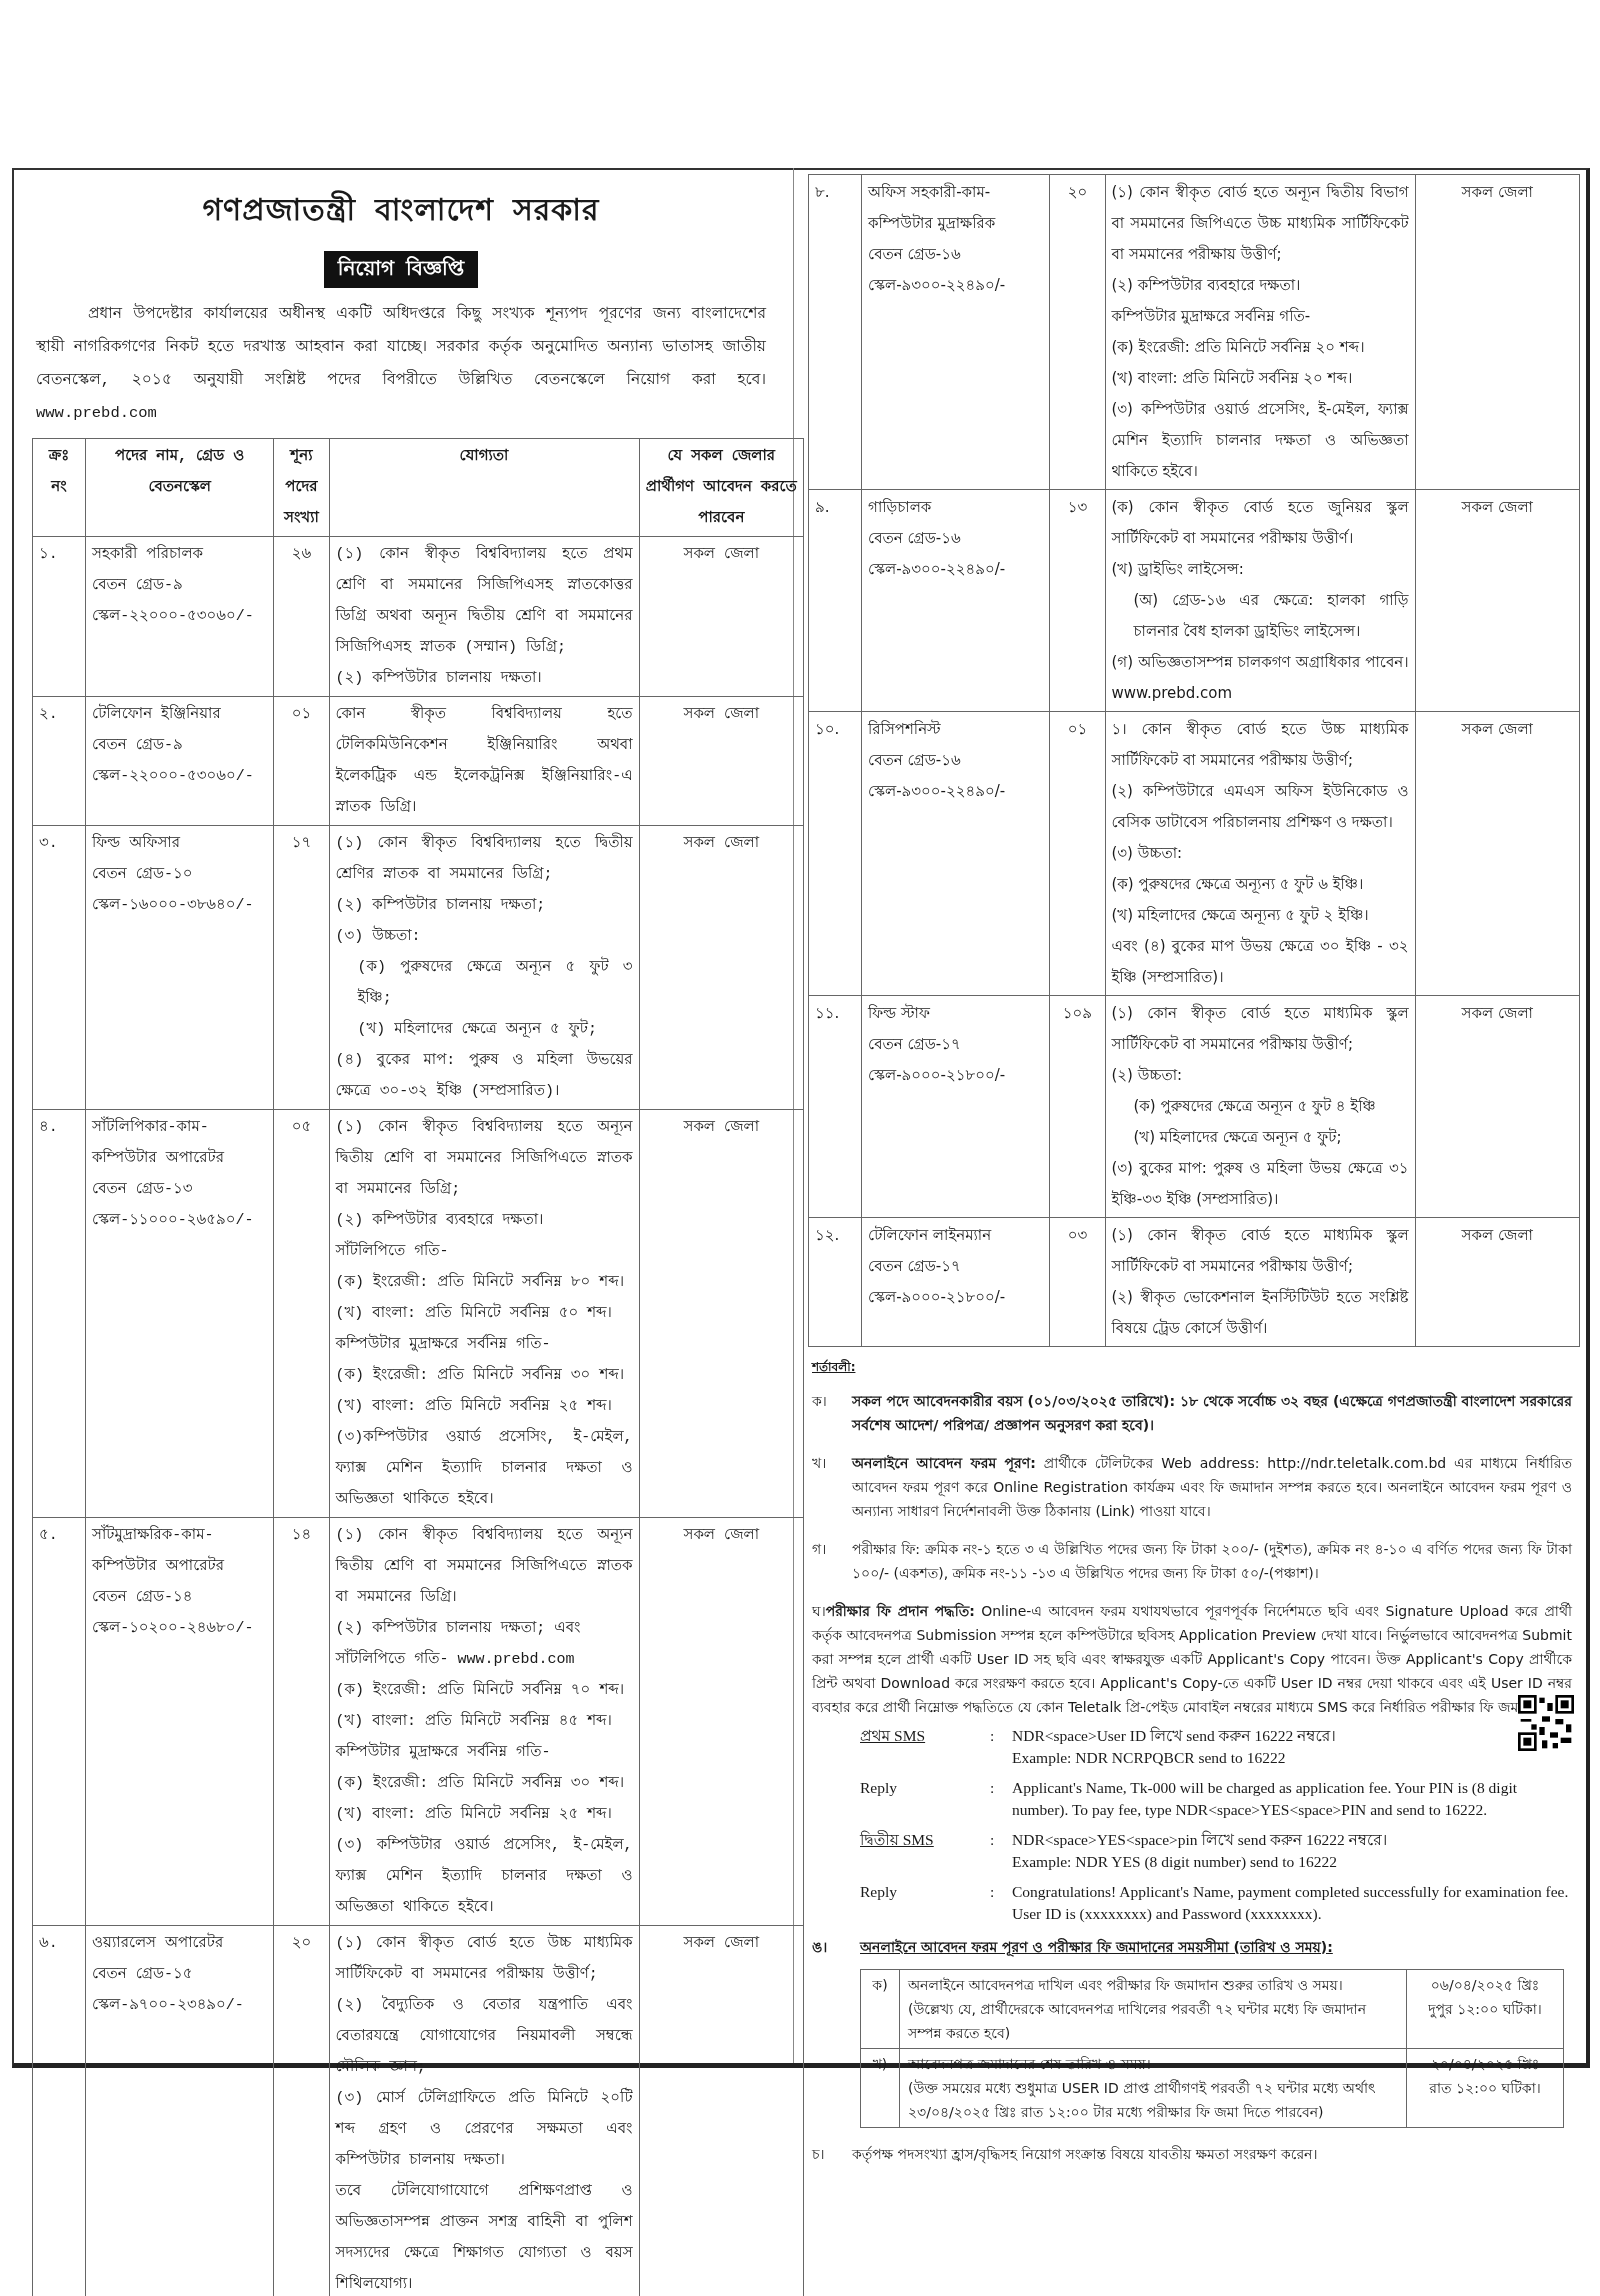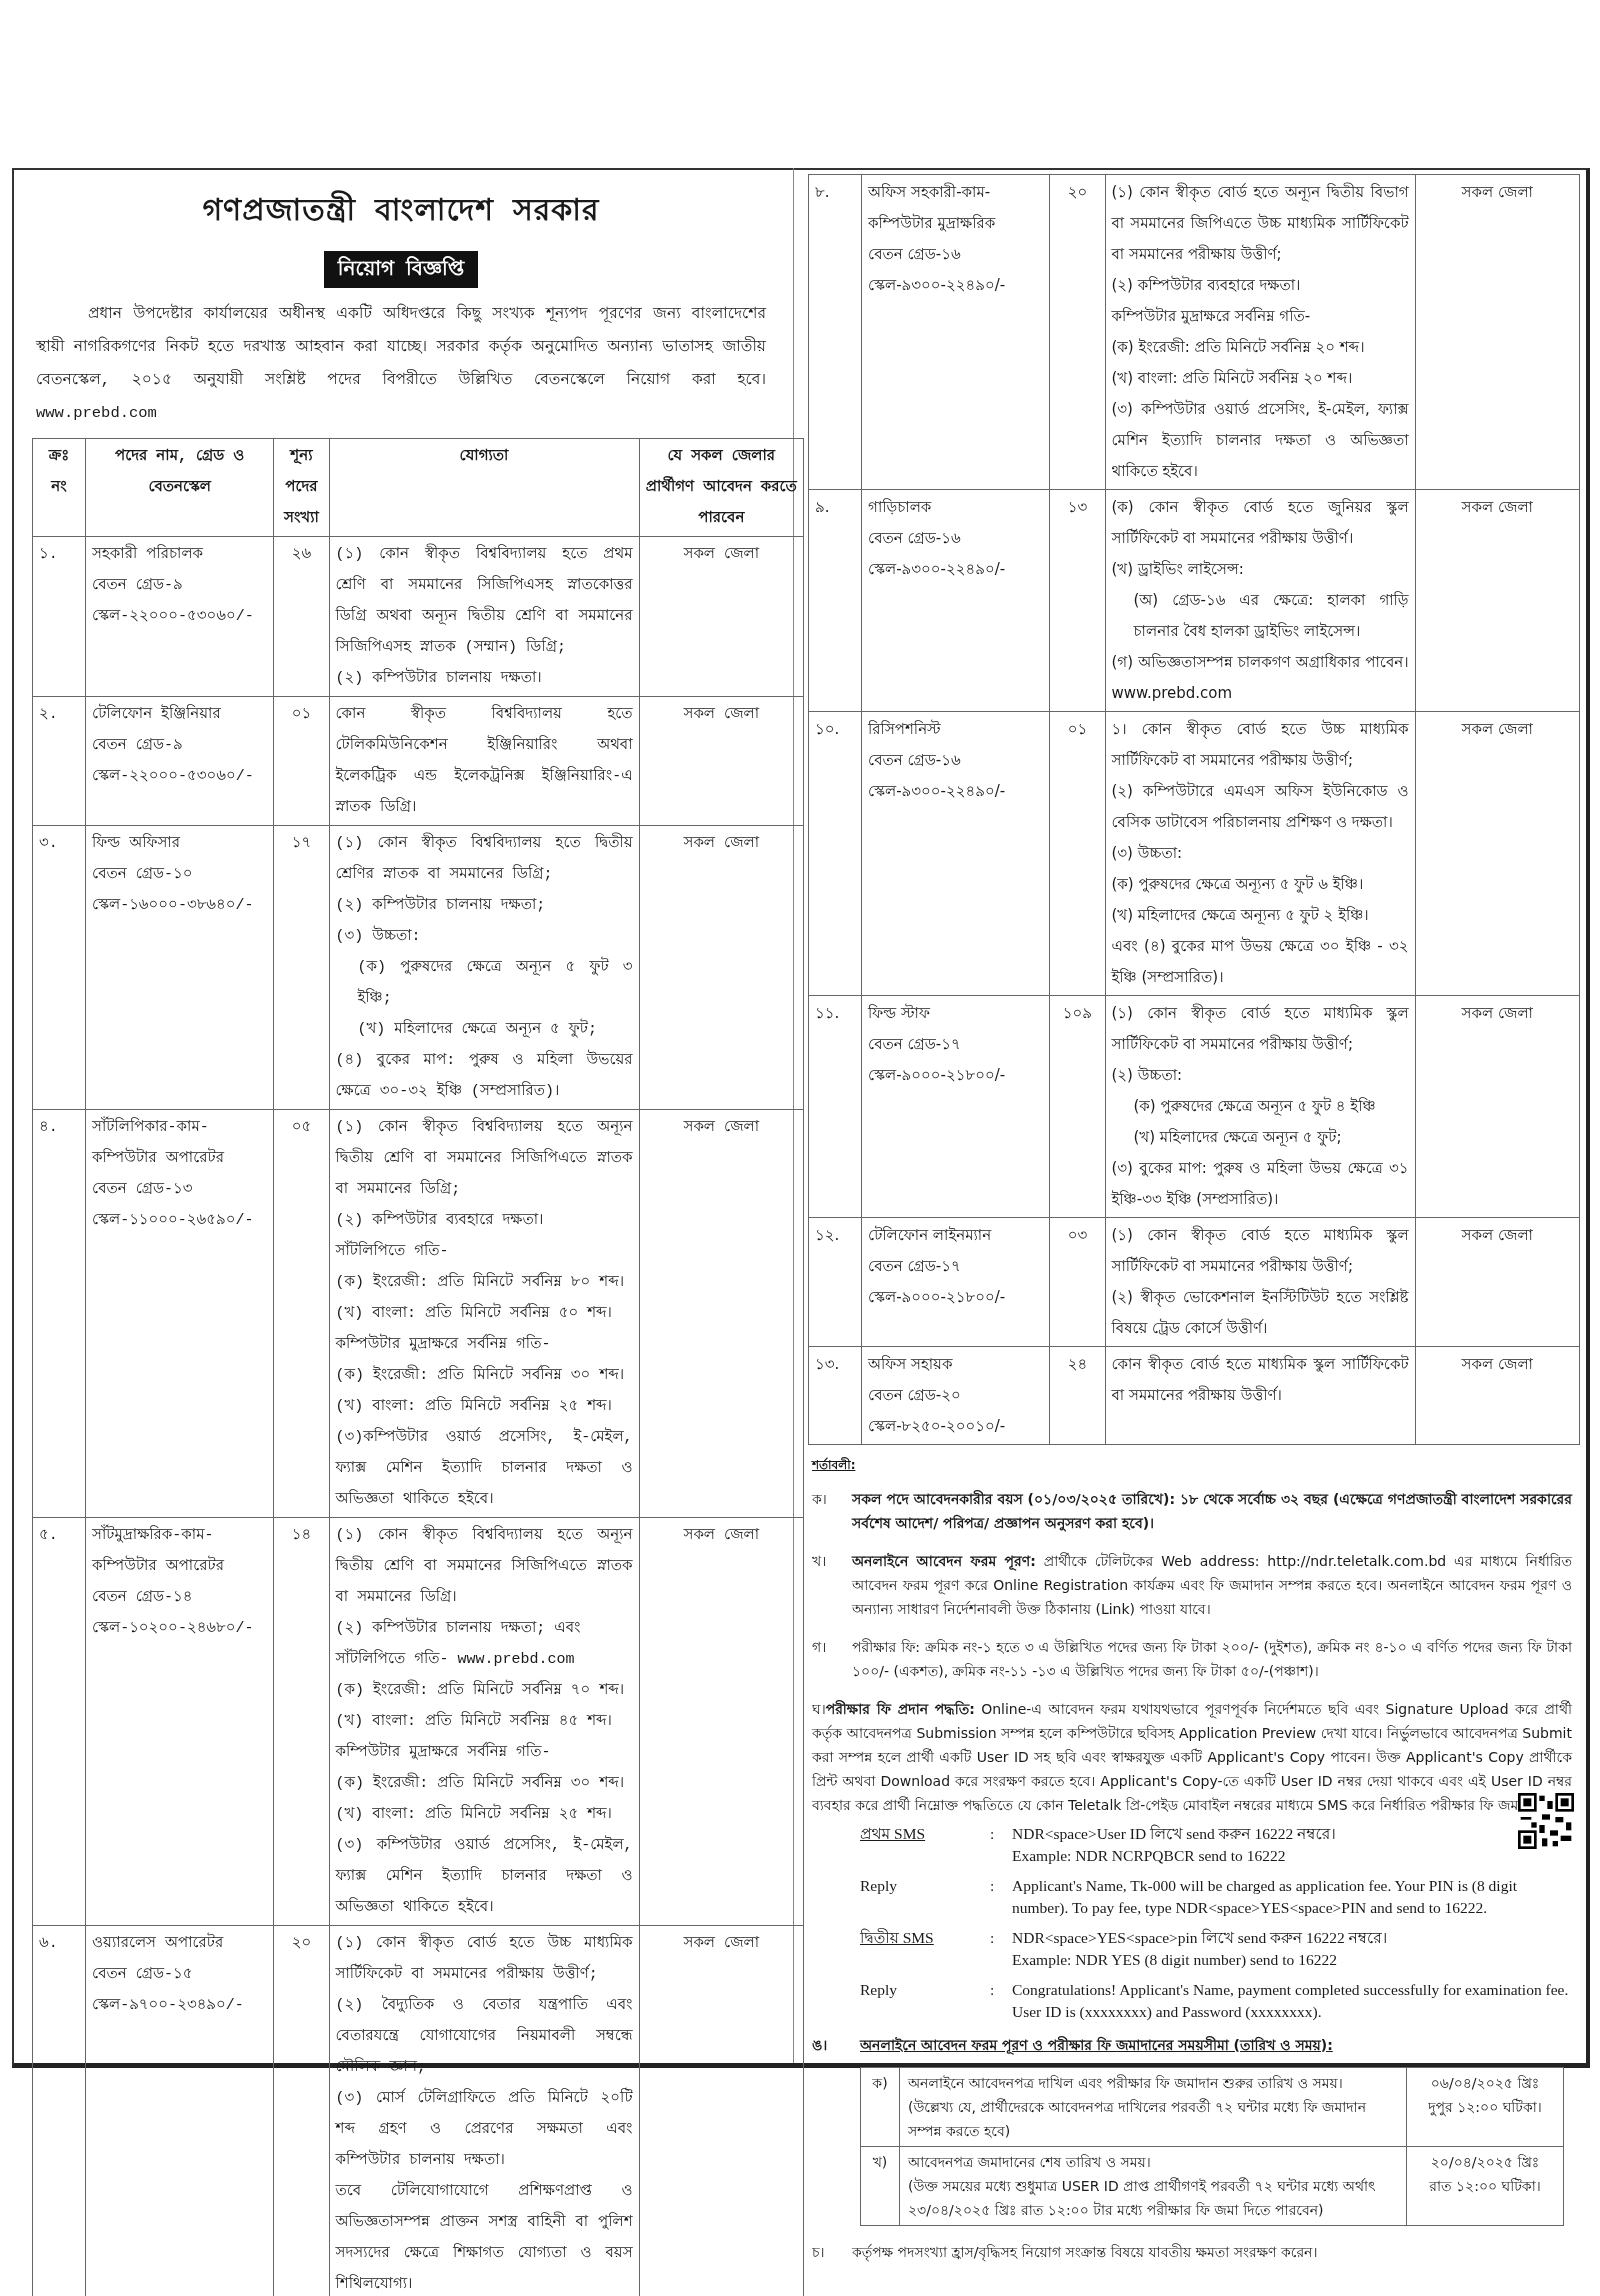--- a/index.html
+++ b/index.html
@@ -264,33 +264,20 @@
           <td class="c-sl">১২.</td>
           <td class="c-post">
             <span class="qline">টেলিফোন লাইনম্যান</span>
             <span class="qline">বেতন গ্রেড-১৭</span>
             <span class="qline">স্কেল-৯০০০-২১৮০০/-</span>
           </td>
           <td class="c-count">০৩</td>
           <td class="c-qual">
             <span class="qline">(১) কোন স্বীকৃত বোর্ড হতে মাধ্যমিক স্কুল সার্টিফিকেট বা সমমানের পরীক্ষায় উত্তীর্ণ;</span>
             <span class="qline">(২) স্বীকৃত ভোকেশনাল ইনস্টিটিউট হতে সংশ্লিষ্ট বিষয়ে ট্রেড কোর্সে উত্তীর্ণ।</span>
-          </td>
-          <td class="c-dist">সকল জেলা</td>
-        </tr>
-        <tr>
-          <td class="c-sl">১৩.</td>
-          <td class="c-post">
-            <span class="qline">অফিস সহায়ক</span>
-            <span class="qline">বেতন গ্রেড-২০</span>
-            <span class="qline">স্কেল-৮২৫০-২০০১০/-</span>
-          </td>
-          <td class="c-count">২৪</td>
-          <td class="c-qual">
-            <span class="qline">কোন স্বীকৃত বোর্ড হতে মাধ্যমিক স্কুল সার্টিফিকেট বা সমমানের পরীক্ষায় উত্তীর্ণ।</span>
           </td>
           <td class="c-dist">সকল জেলা</td>
         </tr>
       </tbody>
   </table>
 
   <div class="terms">
     <div class="terms-head">শর্তাবলী:</div>
 
     <div class="term">

